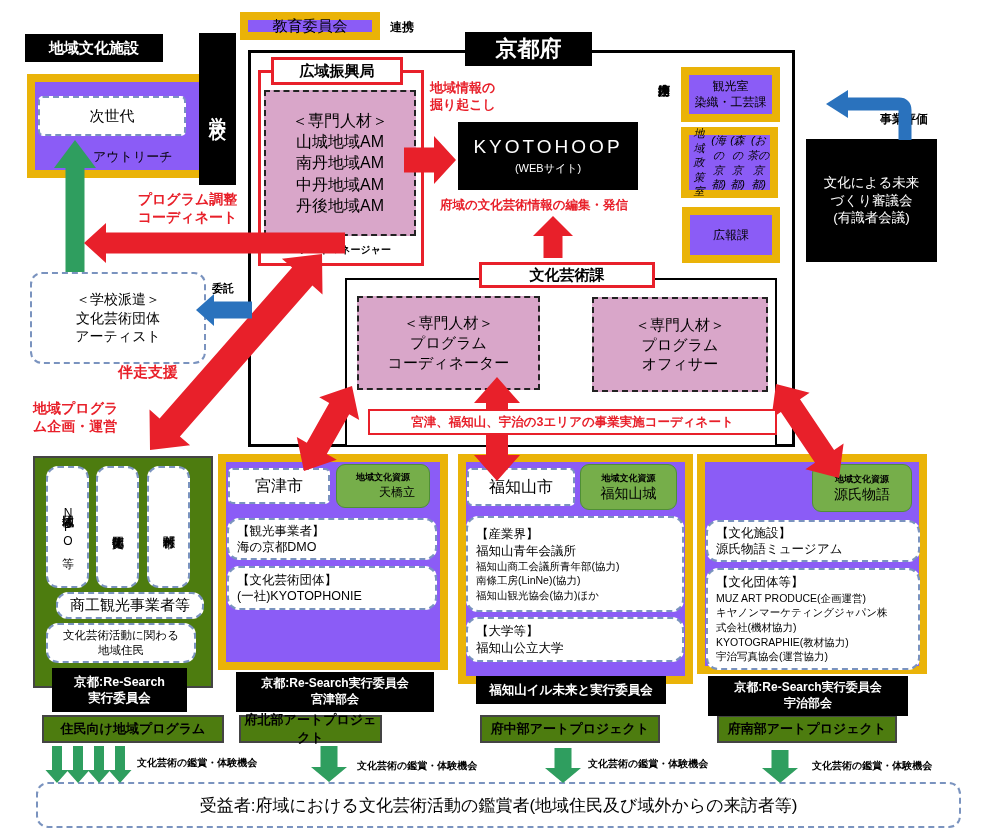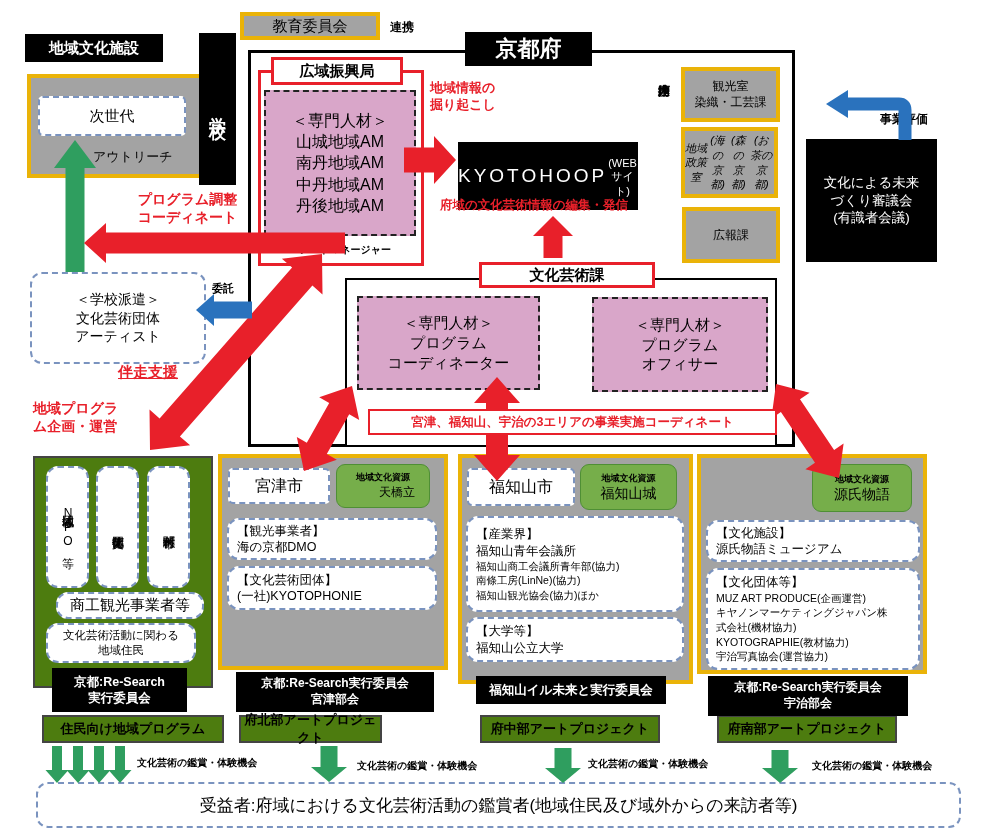--- a/index.html
+++ b/index.html
@@ -4,21 +4,21 @@
 <style>
   html,body{margin:0;padding:0;background:#fff;}
   #stage{position:relative;width:1000px;height:834px;background:#fff;overflow:hidden;
          font-family:"Liberation Sans","DejaVu Sans",sans-serif;color:#000;}
   .abs{position:absolute;box-sizing:border-box;}
   .flexc{display:flex;align-items:center;justify-content:center;text-align:center;}
   .black-label{background:#000;color:#fff;font-weight:bold;}
   .red-frame{border:3px solid #e8202a;background:transparent;}
   .red-label{border:3px solid #e8202a;background:#fff;font-weight:bold;}
   .pink{background:#d9a6c9;border:2px dashed #222;}
-  .blue-border{border:4px solid #eab308;background:#a3a3a3;}
+  .blue-border{border:8px solid #eab308;background:#8b5cf6;}
   .dark-border{border:2px solid #444;background:#4d7c0f;}
   .dashed{border:2px dashed #7a93bf;background:#fff;}
   .rounded{border-radius:12px;}
   .rounded-sm{border-radius:5px;}
   .green-tag{background:#76ae4a;border:1px solid #4f8f35;border-radius:9px;color:#000;}
   .red-text{color:#e8202a;font-weight:bold;}
   .vtext{writing-mode:vertical-rl;text-orientation:upright;}
   .lines div{line-height:1.32;}
   .leftlines{display:flex;flex-direction:column;justify-content:center;text-align:left;padding:2px 6px 2px 8px;}
   .small-after-2 div:nth-child(n+3){font-size:10.5px;line-height:1.35;}
@@ -46,21 +46,21 @@
       <div>プログラム調整</div>
       <div>コーディネート</div>
     </div>
 
   <div class="abs dashed rounded flexc lines" style="left:30px;top:272px;width:176px;height:92px;font-size:14px;flex-direction:column;">
       <div>＜学校派遣＞</div>
       <div>文化芸術団体</div>
       <div>アーティスト</div>
     </div>
   <div class="abs" style="left:212px;top:281px;font-size:11px;font-weight:bold;">委託</div>
-  <div class="abs red-text" style="left:118px;top:363px;font-size:15px;text-decoration:underline;">伴走支援</div>
+  <div class="abs red-text" style="left:118px;top:363px;font-size:15px;">伴走支援</div>
   <div class="abs red-text lines" style="left:33px;top:399px;width:110px;font-size:14px;">
       <div>地域プログラ</div>
       <div>ム企画・運営</div>
     </div>
 
   <div class="abs" style="left:248px;top:50px;width:547px;height:397px;border:3px solid #000;background:#fff;"></div>
   <div class="abs black-label flexc" style="left:465px;top:32px;width:127px;height:34px;font-size:22px;">京都府</div>
 
   <div class="abs red-frame" style="left:258px;top:70px;width:166px;height:196px;"></div>
   <div class="abs red-label flexc" style="left:271px;top:57px;width:132px;height:28px;font-size:15px;">広域振興局</div>
@@ -71,21 +71,21 @@
       <div>中丹地域AM</div>
       <div>丹後地域AM</div>
     </div>
   <div class="abs" style="left:266px;top:243px;font-size:10px;font-weight:bold;">※ AM=アートマネージャー</div>
 
   <div class="abs red-text lines" style="left:430px;top:79px;width:100px;font-size:13px;">
       <div>地域情報の</div>
       <div>掘り起こし</div>
     </div>
 
-  <div class="abs black-label flexc" style="left:458px;top:122px;width:180px;height:68px;margin-top:20px;">
+  <div class="abs black-label flexc" style="left:458px;top:122px;width:180px;height:68px;flex-direction:column;">
     <div style="font-size:19px;font-weight:normal;letter-spacing:3px;">KYOTOHOOP</div>
     <div style="font-size:11px;font-weight:normal;margin-top:3px;">(WEBサイト)</div>
   </div>
   <div class="abs red-text" style="left:440px;top:197px;width:220px;font-size:12.5px;">府域の文化芸術情報の編集・発信</div>
 
   <div class="abs vtext" style="left:655px;top:74px;height:80px;font-size:12px;font-weight:bold;">庁内連携</div>
   <div class="abs blue-border flexc lines" style="left:681px;top:67px;width:99px;height:55px;flex-direction:column;font-size:12px;">
       <div>観光室</div>
       <div>染織・工芸課</div>
     </div>

